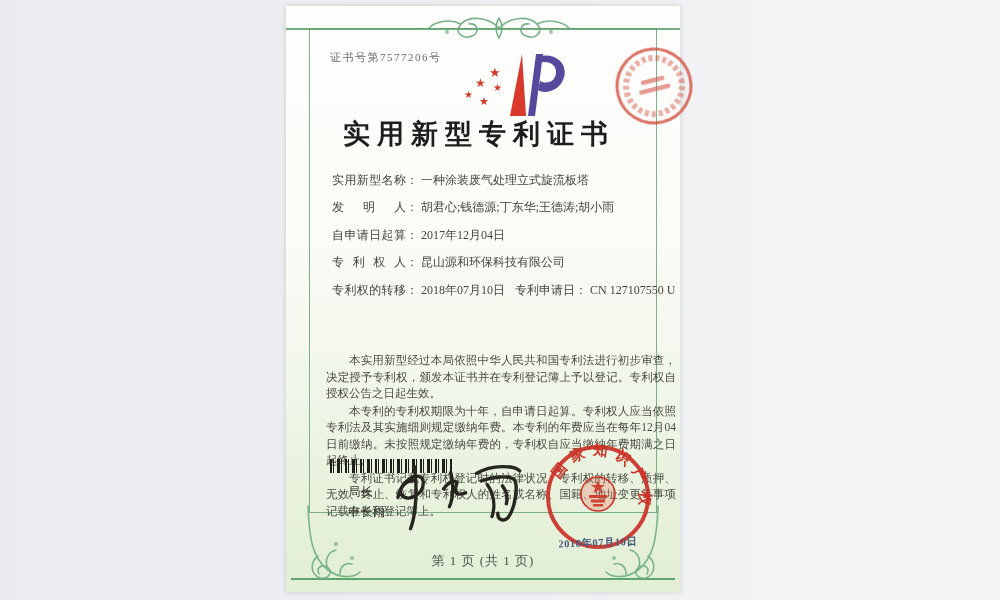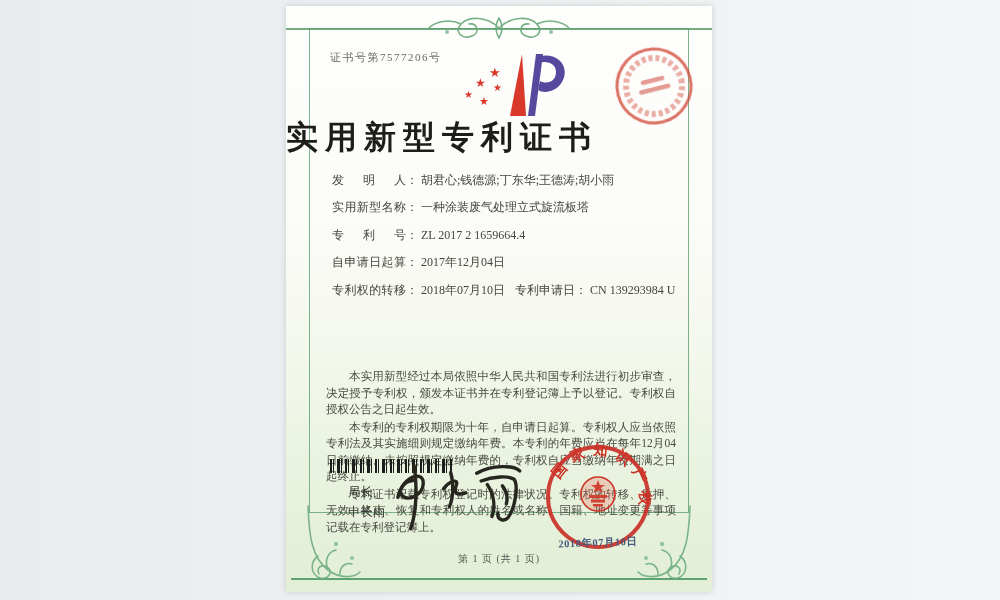--- a/index.html
+++ b/index.html
@@ -1,47 +1,47 @@
 <!DOCTYPE html>
 <html><head>
 <meta charset="utf-8">
 <style>
   html,body{width:1000px;height:600px;margin:0;overflow:hidden;
     background:linear-gradient(90deg,#e9ebee 0%,#edeff2 35%,#f3f5f7 100%);
     font-family:"Liberation Serif","DejaVu Serif",serif;}
-  #paper{position:absolute;left:286px;top:6px;width:426px;height:586px;
+  #paper{position:absolute;left:286px;top:6px;width:394px;height:586px;
     background:linear-gradient(180deg,#fefefd 0%,#fbfbf7 40%,#f2f7eb 62%,#e8f2dd 82%,#e2eed6 100%);
     box-shadow:0 0 6px rgba(60,70,60,.20);}
   .topline{position:absolute;top:22px;left:0;right:0;height:2px;background:#5d9f6e;opacity:.85;}
   .frame{position:absolute;top:22px;left:23px;right:23px;bottom:79px;border:1.3px solid #5d9f6e;opacity:.8;}
   .botline{position:absolute;top:572px;left:5px;right:5px;height:2px;background:#4f9b63;opacity:.9;}
   .ornament-top{position:absolute;left:113px;top:4px;width:200px;height:38px;}
   .ornament-corner{position:absolute;width:72px;height:86px;top:494px;}
   .oc-left{left:8px;}
   .oc-right{right:8px;transform:scaleX(-1);}
   .certno{position:absolute;left:44px;top:44px;font-size:11px;letter-spacing:1.5px;color:#6a6963;}
   .logo-mark{position:absolute;left:212px;top:46px;width:70px;height:70px;}
   .star{position:absolute;color:#d8392b;line-height:1;}
-  .title{position:absolute;top:110px;left:0;right:8px;text-align:left;font-size:32px;font-weight:bold;
+  .title{position:absolute;top:110px;left:0;right:8px;text-align:center;font-size:27px;font-weight:bold;
     letter-spacing:7px;color:#1d1d1b;}
   .fields{position:absolute;left:46px;top:166px;width:360px;font-size:12px;color:#45453e;}
   .frow{height:27.4px;white-space:nowrap;position:relative;}
   .lbl{display:inline-block;width:74px;text-align:justify;text-align-last:justify;}
   .pair2{position:absolute;left:183px;top:0;}
   .paras{position:absolute;left:40px;top:346px;width:350px;font-size:11.5px;line-height:16.5px;
-    color:#4a4a42;text-align:justify;margin-top:16px;}
+    color:#4a4a42;text-align:justify;}
   .paras p{margin:0 0 1px 0;text-indent:2em;}
   .barcode{position:absolute;left:44px;top:453px;width:122px;height:14px;
     background:repeating-linear-gradient(90deg,#1d1d1b 0 2px,transparent 2px 3px,#1d1d1b 3px 4px,
       transparent 4px 7px,#1d1d1b 7px 10px,transparent 10px 11px,#1d1d1b 11px 12px,transparent 12px 15px);}
   .signer{position:absolute;left:46px;top:476px;font-size:12.5px;font-weight:normal;color:#33332e;line-height:20px;margin-left:16px;}
   .signature{position:absolute;left:96px;top:452px;width:160px;height:80px;}
   .seal{position:absolute;left:247px;top:428px;width:130px;height:130px;}
   .agseal{position:absolute;left:322px;top:34px;width:92px;height:92px;opacity:.9;}
-  .footerpage{position:absolute;top:546px;left:0;right:0;text-align:center;font-size:10px;
+  .footerpage{position:absolute;top:546px;left:0;right:0;text-align:center;font-size:13px;
     letter-spacing:1px;color:#50564e;}
 </style>
 </head>
 <body>
 
 <div id="paper">
 
   <div class="topline"></div>
   <div class="frame"></div>
   <div class="botline"></div>
@@ -90,41 +90,41 @@
   <svg class="logo-mark" viewBox="0 0 70 70">
     <polygon points="24,2 28,64 12,64" fill="#d8392b"></polygon>
     <path d="M30 64 L38 2 L45 2 L37 64 Z" fill="#57489d"></path>
     <path d="M41 4 C 62 0, 72 16, 64 30 C 58 40, 46 42, 40 38 L 42 29 C 50 33, 58 29, 58 20 C 58 12, 50 8, 40 11 Z" fill="#57489d"></path>
   </svg>
 
   <div class="title">实用新型专利证书</div>
 
   <div class="fields">
     <div class="frow">
-      <span class="lbl">发明人</span><span>：</span>
-      <span>胡君心;钱德源;丁东华;王德涛;胡小雨</span>
-    </div>
-    <div class="frow">
       <span class="lbl">实用新型名称</span><span>：</span>
       <span>一种涂装废气处理立式旋流板塔</span>
     </div>
     <div class="frow">
-      <span class="lbl">专利号</span><span>：</span>
-      <span>ZL 2017 2 1659664.4</span>
+      <span class="lbl">发明人</span><span>：</span>
+      <span>胡君心;钱德源;丁东华;王德涛;胡小雨</span>
     </div>
     <div class="frow">
       <span class="lbl">自申请日起算</span><span>：</span>
       <span>2017年12月04日</span>
     </div>
     <div class="frow">
+      <span class="lbl">专利权人</span><span>：</span>
+      <span>昆山源和环保科技有限公司</span>
+    </div>
+    <div class="frow">
       <span class="lbl">专利权的转移</span><span>：</span>
       <span>2018年07月10日</span>
       <span class="pair2">
         <span>专利申请日</span><span>：</span>
-        <span>CN 139293984 U</span>
+        <span>CN 127107550 U</span>
       </span>
     </div>
   </div>
 
   <div class="paras">
     <p>本实用新型经过本局依照中华人民共和国专利法进行初步审查，决定授予专利权，颁发本证书并在专利登记簿上予以登记。专利权自授权公告之日起生效。</p>
     <p>本专利的专利权期限为十年，自申请日起算。专利权人应当依照专利法及其实施细则规定缴纳年费。本专利的年费应当在每年12月04日前缴纳。未按照规定缴纳年费的，专利权自应当缴纳年费期满之日起终止。</p>
     <p>专利证书记载专利权登记时的法律状况。专利权的转移、质押、无效、终止、恢复和专利权人的姓名或名称、国籍、地址变更等事项记载在专利登记簿上。</p>
   </div>
 

